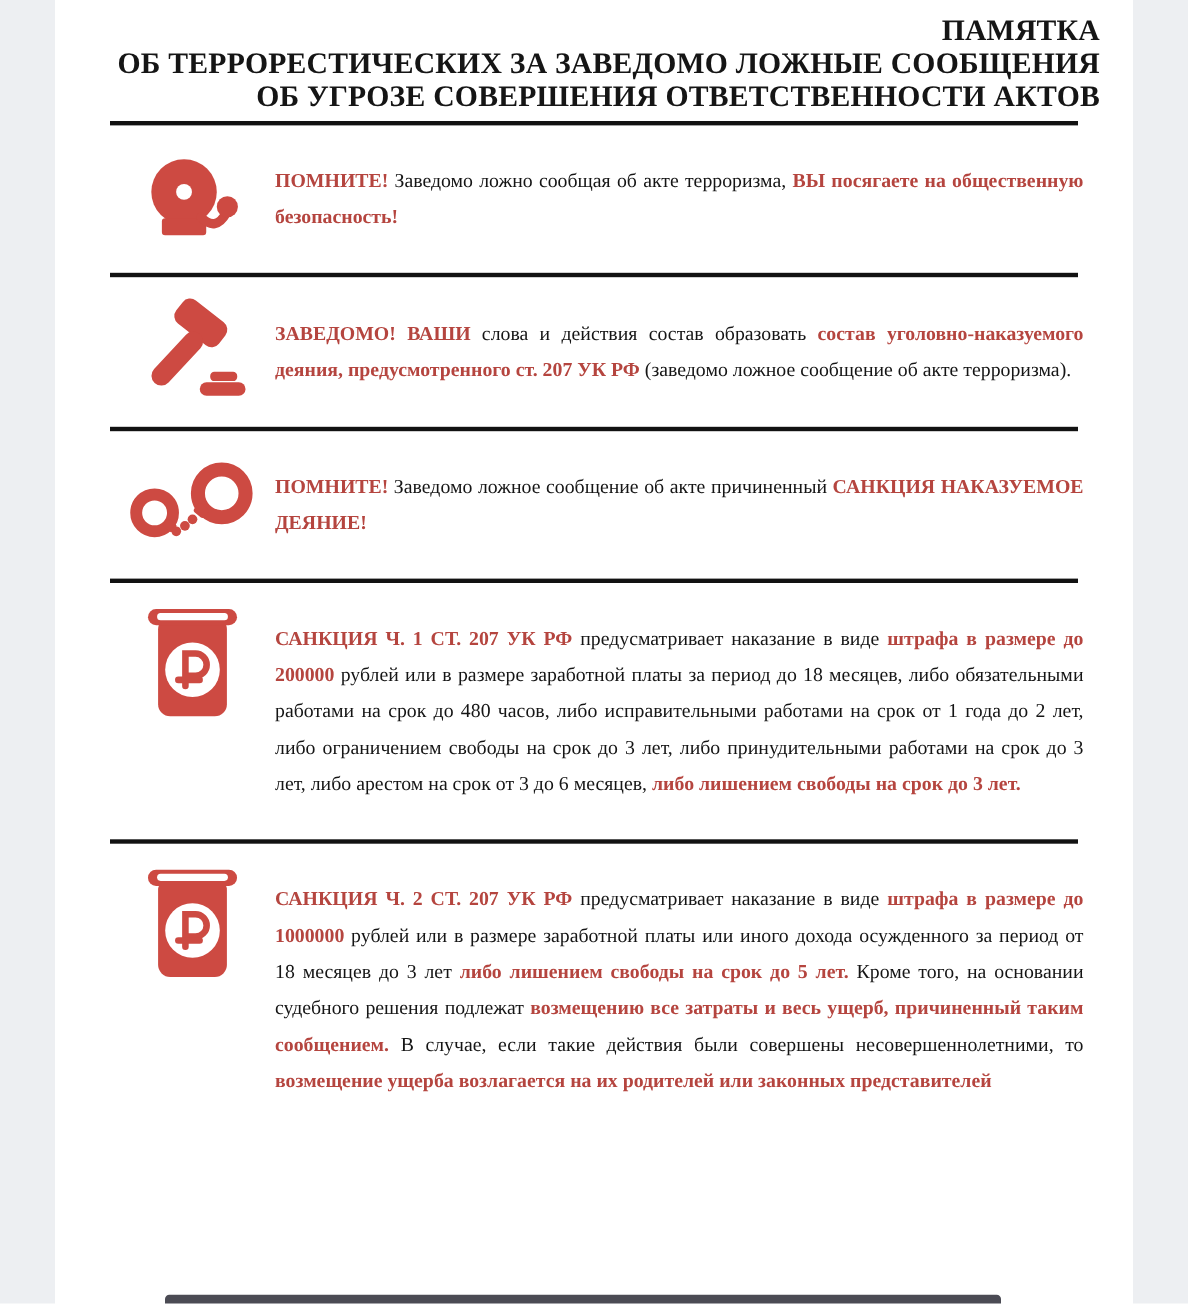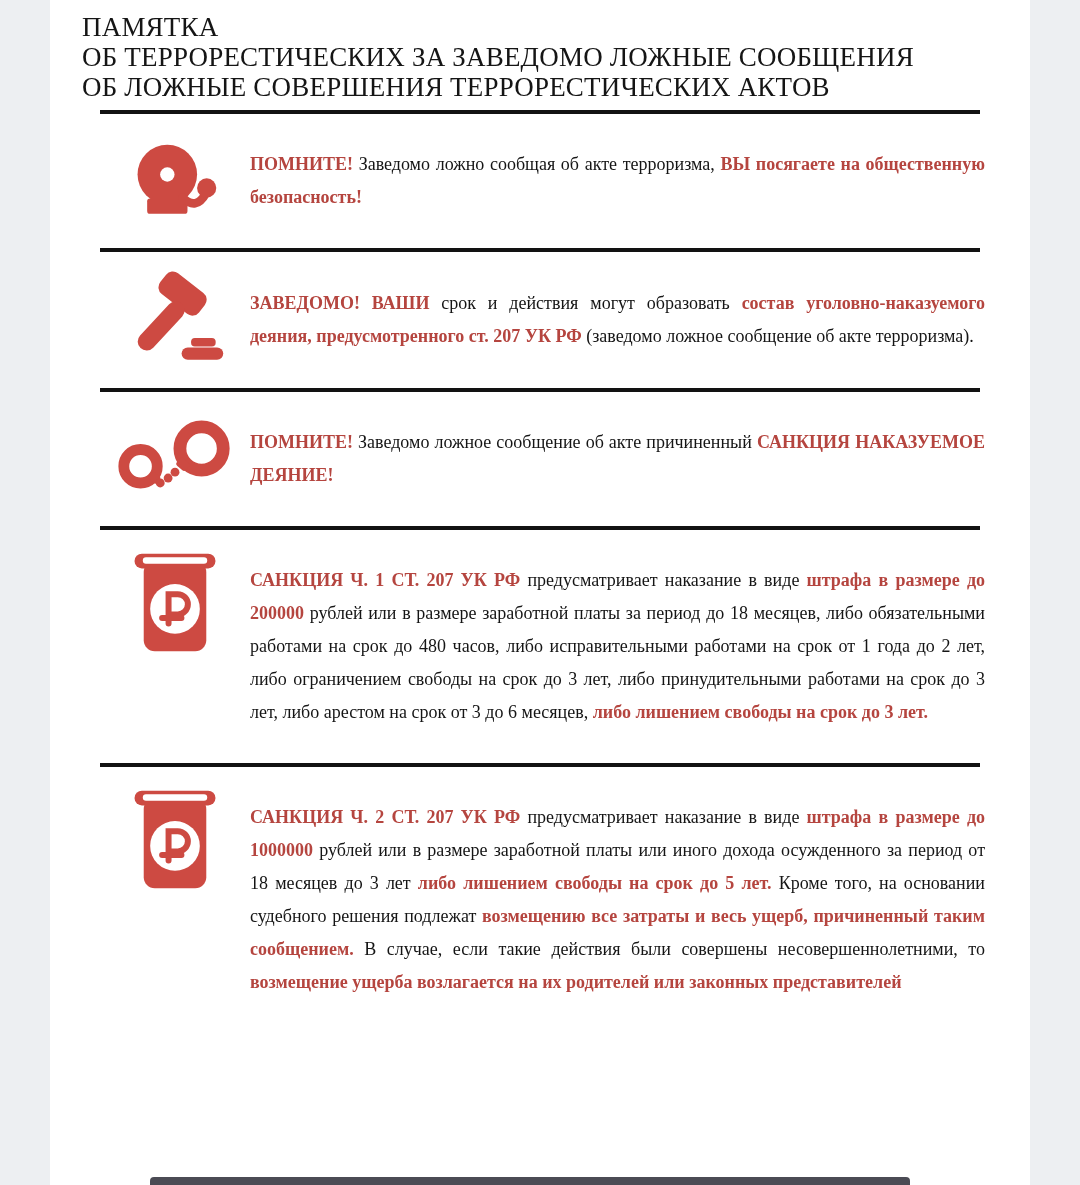--- a/index.html
+++ b/index.html
@@ -17,23 +17,23 @@
   }
   .edge.left { left: 0; }
   .edge.right { right: 0; }
   .page {
     position: absolute; left: 50px; top: 0;
     width: 980px; height: 100%;
     background: #ffffff;
     border-radius: 14px 14px 0 0;
   }
   header.doc-title {
-    text-align: left;
-    padding: 12px 30px 8px 32px;
-    font-weight: normal;
+    text-align: right;
+    padding: 12px 30px 8px 18px;
+    font-weight: bold;
     font-size: 27px;
     line-height: 30px;
     color: var(--ink, #151515);
     letter-spacing: 0.2px;
   }
   .sep {
     margin-left: 50px;
     width: 880px; height: 4px;
     background: #121212;
   }
@@ -73,21 +73,21 @@
 </head>
 <body>
 
 <div class="edge left"></div>
 <div class="edge right"></div>
 
 <div class="page">
   <header class="doc-title">
     <div>ПАМЯТКА</div>
     <div>ОБ ТЕРРОРЕСТИЧЕСКИХ ЗА ЗАВЕДОМО ЛОЖНЫЕ СООБЩЕНИЯ</div>
-    <div>ОБ ЛОЖНЫЕ СОВЕРШЕНИЯ ТЕРРОРЕСТИЧЕСКИХ АКТОВ</div>
+    <div>ОБ УГРОЗЕ СОВЕРШЕНИЯ ОТВЕТСТВЕННОСТИ АКТОВ</div>
   </header>
   <div id="sections">
   <div class="sep"></div>
   <div class="section">
     <div class="icon-slot">
           <svg width="96" viewBox="0 0 100 90" xmlns="http://www.w3.org/2000/svg">
     <g fill="currentColor">
       <circle cx="42" cy="38" r="31"></circle>
       <circle cx="42" cy="38" r="7.5" fill="#ffffff"></circle>
       <rect x="21" y="63" width="42" height="16" rx="3"></rect>
@@ -104,21 +104,21 @@
     <div class="icon-slot">
           <svg width="104" viewBox="0 0 110 110" xmlns="http://www.w3.org/2000/svg">
     <g fill="currentColor">
       <rect x="37" y="13" width="52" height="28" rx="9" transform="rotate(38 63 27)"></rect>
       <rect x="8" y="52" width="64" height="19" rx="9.5" transform="rotate(-47 40 61)"></rect>
       <rect x="72" y="74" width="26" height="9" rx="4"></rect>
       <rect x="62" y="84" width="44" height="13" rx="6.5"></rect>
     </g>
   </svg>
         </div>
-    <p class="section-text"><span class="red">ЗАВЕДОМО! ВАШИ</span><span> срок и действия могут образовать </span><span class="red">состав уголовно-наказуемого деяния, предусмотренного ст. 207 УК РФ</span><span> (заведомо ложное сообщение об акте терроризма).</span></p>
+    <p class="section-text"><span class="red">ЗАВЕДОМО! ВАШИ</span><span> слова и действия состав образовать </span><span class="red">состав уголовно-наказуемого деяния, предусмотренного ст. 207 УК РФ</span><span> (заведомо ложное сообщение об акте терроризма).</span></p>
   </div>
 
   <div class="sep"></div>
   <div class="section">
     <div class="icon-slot">
           <svg width="128" viewBox="0 0 130 85" xmlns="http://www.w3.org/2000/svg">
     <g fill="currentColor">
       <circle cx="30" cy="50" r="17" fill="none" stroke="currentColor" stroke-width="11"></circle>
       <circle cx="92" cy="32" r="22" fill="none" stroke="currentColor" stroke-width="13"></circle>
       <rect x="39" y="57" width="11" height="9" rx="2.5" transform="rotate(40 44 61)"></rect>

